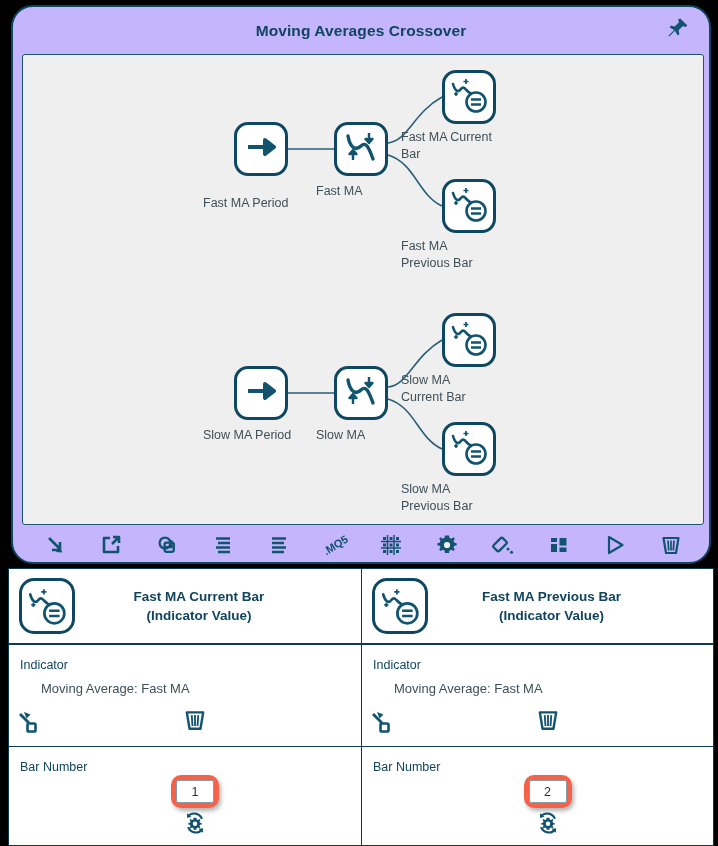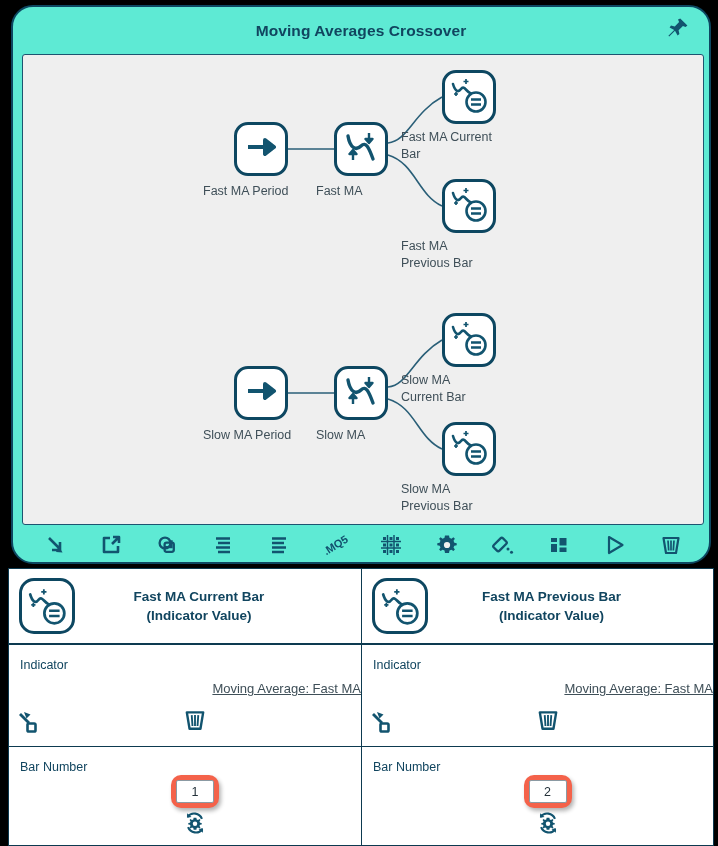--- a/index.html
+++ b/index.html
@@ -10,21 +10,21 @@
     font-family:"Liberation Sans", sans-serif;
     overflow:hidden;
     position:relative;
   }
 
   
   #builder-panel {
     position:absolute;
     left:11px; top:5px;
     width:700px; height:559px;
-    background:#5eead4;
+    background:#c4b5fd;
     border:2px solid #0d4761;
     border-radius:22px;
     overflow:hidden;
   }
   #panel-titlebar {
     position:absolute; left:0; top:0;
     width:100%; height:47px;
     display:flex; align-items:center; justify-content:center;
   }
   #panel-title {
@@ -129,24 +129,23 @@
     border-bottom:1px solid #0d3a50;
     height:102px;
   }
   .prop-section.last { border-bottom:none; height:98px; }
   .section-label {
     position:absolute; left:11px; top:13px;
     font-size:12.5px; font-weight:normal; color:#11455f;
   }
   .section-value {
     position:absolute; left:0; top:36px; width:100%;
-    text-align:right;
+    text-align:left;
     font-size:13px; color:#3f4f58;
-    padding-left:4px;
-    text-decoration:underline;
+    padding-left:32px;
   }
   .row-icons {
     position:absolute; left:0; top:63px; width:100%;
     height:36px;
   }
   .icon-left { position:absolute; left:8px; top:2px; }
   .icon-center { position:absolute; left:50%; top:0px; transform:translateX(-50%); margin-left:10px; }
 
   .num-wrap {
     position:absolute; left:50%; top:28px;
@@ -198,21 +197,21 @@
       <path d="M365 344 C 392 352, 395 383, 419 394" stroke="#2a5f78" stroke-width="1.6" fill="none"></path>
     </svg>
 
     <div class="node" style="left:211px; top:67px;">
       <span>
         <svg width="34" height="34" viewBox="0 0 34 34">
           <path d="M4 17 H23 M21 10 L30 17 L21 24 Z" stroke="#12546f" stroke-width="4" fill="#12546f" stroke-linejoin="round"></path>
         </svg>
       </span>
     </div>
-    <div class="node-label" style="left:180px; top:128px; width:116px;">Fast MA Period</div>
+    <div class="node-label" style="left:180px; top:140px; width:116px;">Fast MA Period</div>
 
     <div class="node" style="left:311px; top:67px;">
       <span>
         <svg width="38" height="38" viewBox="0 0 38 38">
           <path d="M6 8 C 8 20, 14 23, 19 18 C 24 13, 27 20, 31 31" stroke="#12546f" stroke-width="3.4" fill="none" stroke-linecap="round"></path>
           <path d="M27 5 V14 M23.5 11 L27 15 L30.5 11 Z" stroke="#12546f" stroke-width="2.4" fill="#12546f" stroke-linejoin="round"></path>
           <path d="M11 32 V23 M7.5 26 L11 22 L14.5 26 Z" stroke="#12546f" stroke-width="2.4" fill="#12546f" stroke-linejoin="round"></path>
         </svg>
       </span>
     </div>

